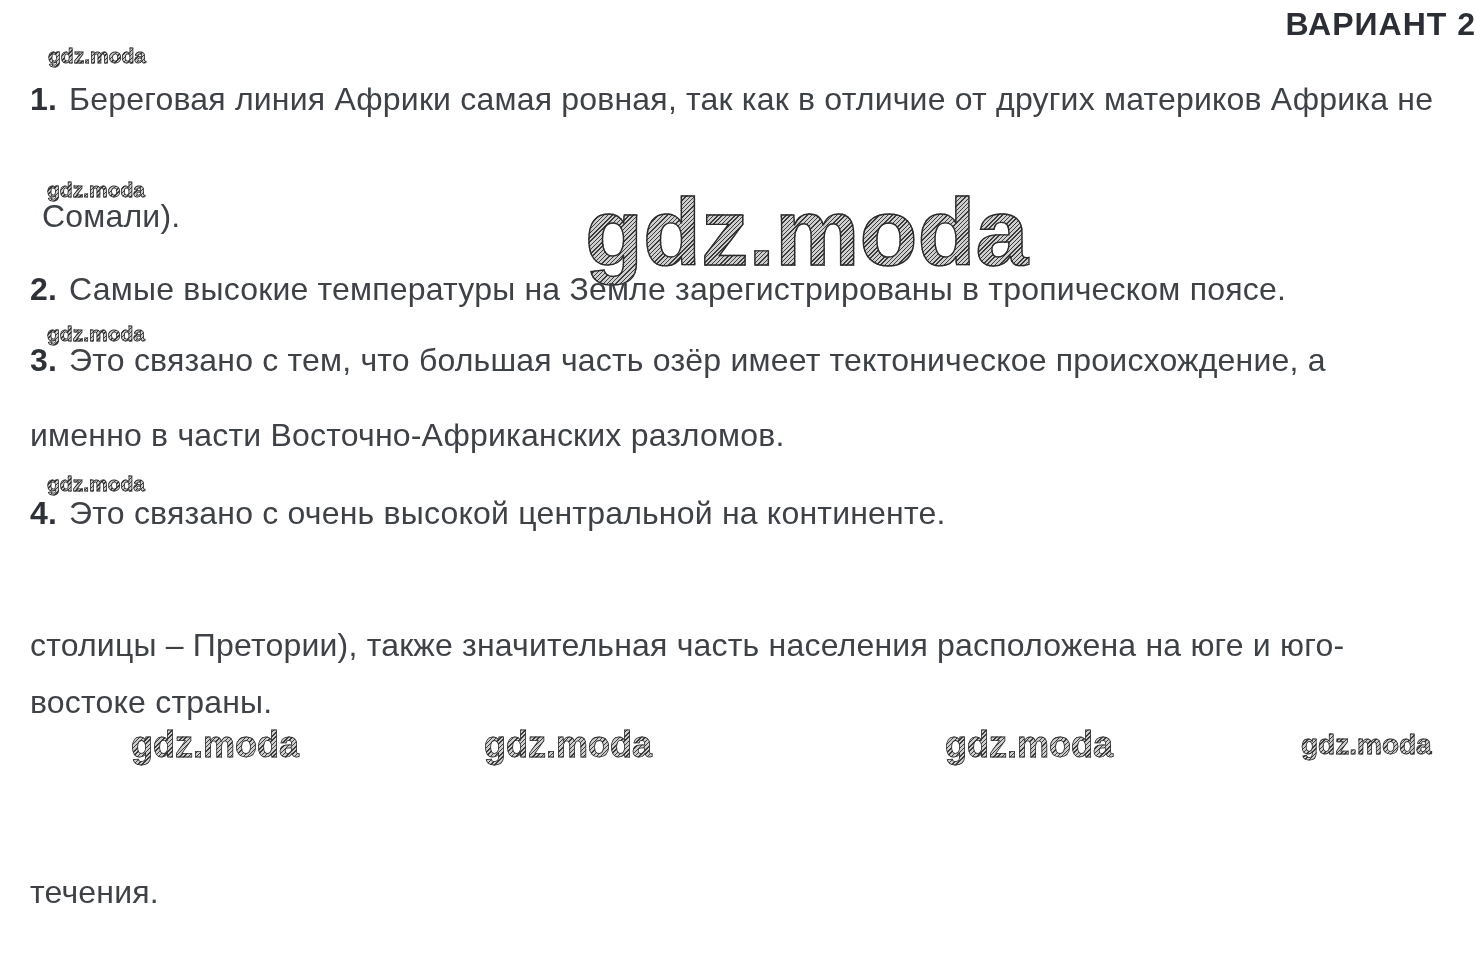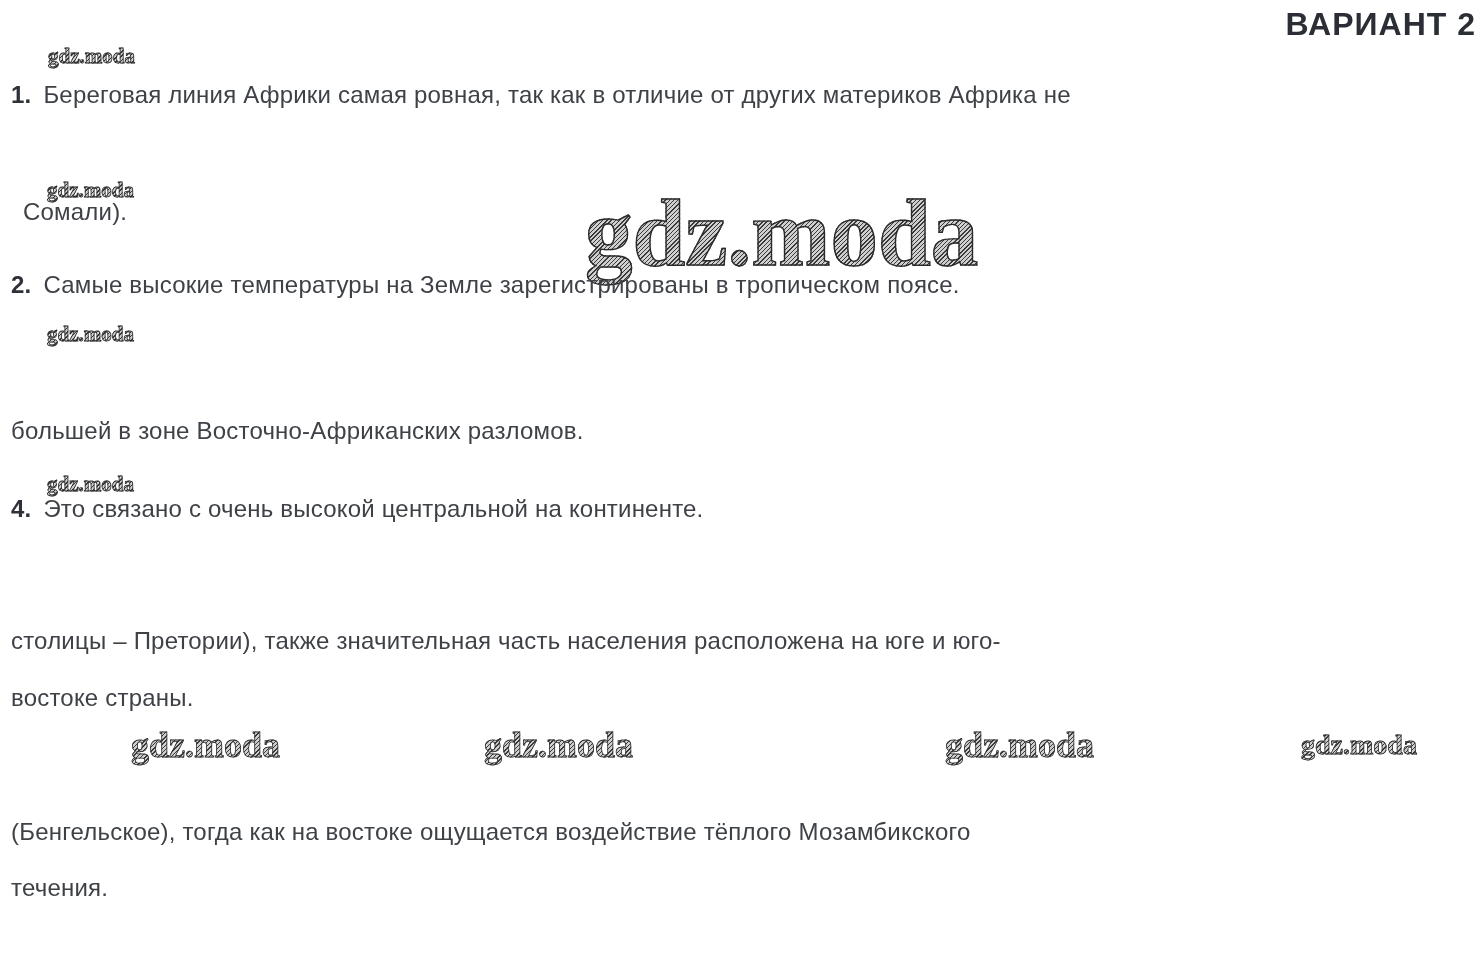--- a/index.html
+++ b/index.html
@@ -15,36 +15,36 @@
     position:absolute;
     top:6px; left:0; width:100%;
     text-align:right;
     font-weight:bold;
     font-size:32px;
     letter-spacing:1px;
     color:#2b2f35;
   }
   .ln {
     position:absolute;
-    left:11px;
+    left:30px;
     white-space:nowrap;
-    font-size:24px;
+    font-size:32px;
     letter-spacing:0.2px;
     color:#3e4247;
   }
   .num {
     font-weight:bold;
     color:#2e3238;
     margin-right:12px;
   }
   
   .wm {
     position:absolute;
     white-space:nowrap;
-    font-family:Liberation Serif, serif;
+    font-family:Liberation Sans, sans-serif;
     font-weight:bold;
     color:#555555;
     -webkit-text-stroke:0.8px #2f2f2f;
   }
   @supports ((-webkit-background-clip: text) or (background-clip: text)) {
     .wm {
       background:repeating-linear-gradient(135deg,#3a3a3a 0px,#3a3a3a 1px,#cfcfcf 1px,#cfcfcf 3px);
       -webkit-background-clip:text;
       background-clip:text;
       color:transparent;
@@ -93,30 +93,30 @@
   <span class="wm wm-sm wm-b">gdz.moda</span>
 
   <div class="ln l3"><span>Сомали).</span></div>
 
   <span class="wm wm-lg wm-big">gdz.moda</span>
 
   <div class="ln l4"><span class="num">2.</span><span>Самые высокие температуры на Земле зарегистрированы в тропическом поясе.</span></div>
 
   <span class="wm wm-sm wm-c">gdz.moda</span>
 
-  <div class="ln l6"><span>большей в зоне Восточно-Африканских разломов.</span></div>
+  <div class="ln l5"><span class="num">3.</span><span>Это связано с тем, что большая часть озёр имеет тектоническое происхождение, а</span></div>
+  <div class="ln l6"><span>именно в части Восточно-Африканских разломов.</span></div>
 
   <span class="wm wm-sm wm-d">gdz.moda</span>
 
   <div class="ln l7"><span class="num">4.</span><span>Это связано с очень высокой центральной на континенте.</span></div>
 
   <div class="ln l10"><span>востоке страны.</span></div>
   <div class="ln l9"><span>столицы – Претории), также значительная часть населения расположена на юге и юго-</span></div>
 
   <span class="wm wm-md wm-e">gdz.moda</span>
   <span class="wm wm-md wm-f">gdz.moda</span>
   <span class="wm wm-md wm-g">gdz.moda</span>
   <span class="wm wm-md2 wm-h">gdz.moda</span>
 
-  <div class="ln l12"><span>(Бенгельское), тогда как на востоке ощущается воздействие тёплого Мозамбикского</span></div>
   <div class="ln l13"><span>течения.</span></div>
 
 </div>
 
 </body></html>

